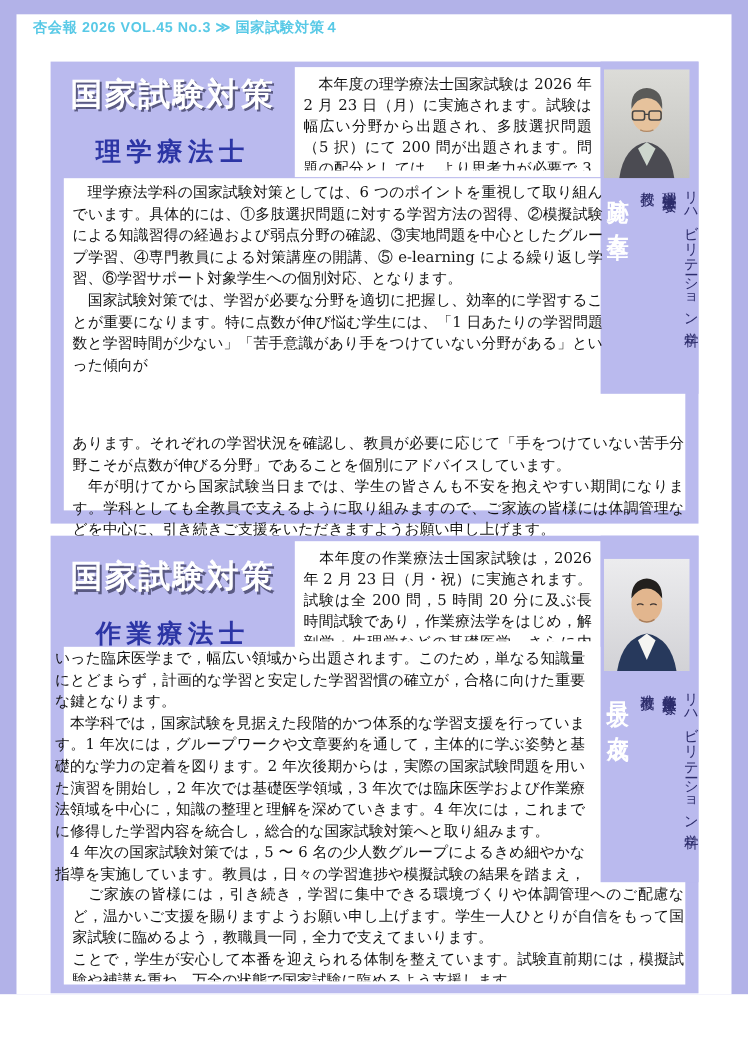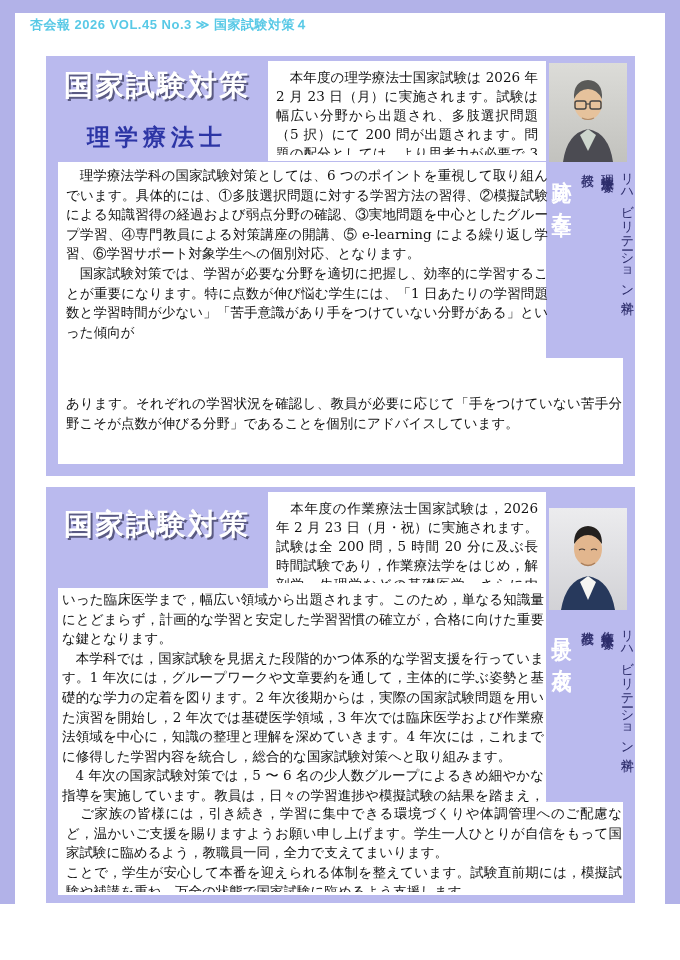--- a/index.html
+++ b/index.html
@@ -67,21 +67,21 @@
   .names .name  { font-size:20px; color:#ffffff; letter-spacing:4px; font-weight:bold; margin-left:2px; }
 
   .intro-text {
     font-size:13.5px; line-height:19px; text-align:justify; overflow:hidden;
     height:100%;
   }
   .body-text { position:absolute; overflow:hidden; font-size:13.5px; line-height:19.6px; }
   .body-text p { margin:0; text-align:justify; }
   .sec1 .narrow { left:20px; top:110px; width:482px; height:196px; }
   .sec1 .wide   { left:20px; top:306px; width:556px; height:106px;margin-top:32px; }
-  .sec2 .narrow { left:16px; top:103px; width:482px; height:212px; }
+  .sec2 .narrow { left:4px; top:103px; width:482px; height:212px; }
   .sec2 .wide   { left:20px; top:317px; width:556px; height:88px; }
 
   .footer {
     position:absolute; left:0; top:915px; width:680px; text-align:center;
     font-size:15px;
   }
   .ornament { color:#8abc86; font-size:13px; letter-spacing:1px; vertical-align:middle; }
   .page-num {
     font-family:"DejaVu Serif", serif; font-style:italic; font-weight:bold;
     font-size:17px; color:#222; margin:0 12px; vertical-align:middle;
@@ -133,32 +133,34 @@
       <div class="rank">教授</div>
       <div class="name">跡見　友章</div>
     </div>
 
     <div class="body-text narrow">
       <p>　理学療法学科の国家試験対策としては、6 つのポイントを重視して取り組んでいます。具体的には、①多肢選択問題に対する学習方法の習得、②模擬試験による知識習得の経過および弱点分野の確認、③実地問題を中心としたグループ学習、④専門教員による対策講座の開講、⑤ e-learning による繰り返し学習、⑥学習サポート対象学生への個別対応、となります。</p>
       <p>　国家試験対策では、学習が必要な分野を適切に把握し、効率的に学習することが重要になります。特に点数が伸び悩む学生には、「1 日あたりの学習問題数と学習時間が少ない」「苦手意識があり手をつけていない分野がある」といった傾向が</p>
     </div>
     <div class="body-text wide">
       <p>あります。それぞれの学習状況を確認し、教員が必要に応じて「手をつけていない苦手分野こそが点数が伸びる分野」であることを個別にアドバイスしています。</p>
+      <p>　年が明けてから国家試験当日までは、学生の皆さんも不安を抱えやすい期間になります。学科としても全教員で支えるように取り組みますので、ご家族の皆様には体調管理などを中心に、引き続きご支援をいただきますようお願い申し上げます。</p>
     </div>
   </div>
 
   <div class="section sec2">
     <div class="body-box"></div>
     <div class="intro-box">
       <div class="intro-text">　本年度の作業療法士国家試験は，2026 年 2 月 23 日（月・祝）に実施されます。試験は全 200 問，5 時間 20 分に及ぶ長時間試験であり，作業療法学をはじめ，解剖学・生理学などの基礎医学，さらに内科・精神医学・リハビリテーション医学と</div>
     </div>
     <div class="names-zone"></div>
 
     <div class="title-block">
       <div class="title-main">国家試験対策</div>
+      <div class="title-sub">作業療法士</div>
     </div>
 
     <div class="photo">
       <svg viewBox="0 0 78 102" xmlns="http://www.w3.org/2000/svg">
         <defs>
           <linearGradient id="bg2" x1="0" y1="0" x2="0" y2="1">
             <stop offset="0" stop-color="#ecece e" .replace('="" ','')=""></stop>
           </linearGradient>
           <linearGradient id="bg2b" x1="0" y1="0" x2="0" y2="1">
             <stop offset="0" stop-color="#ececee"></stop>

